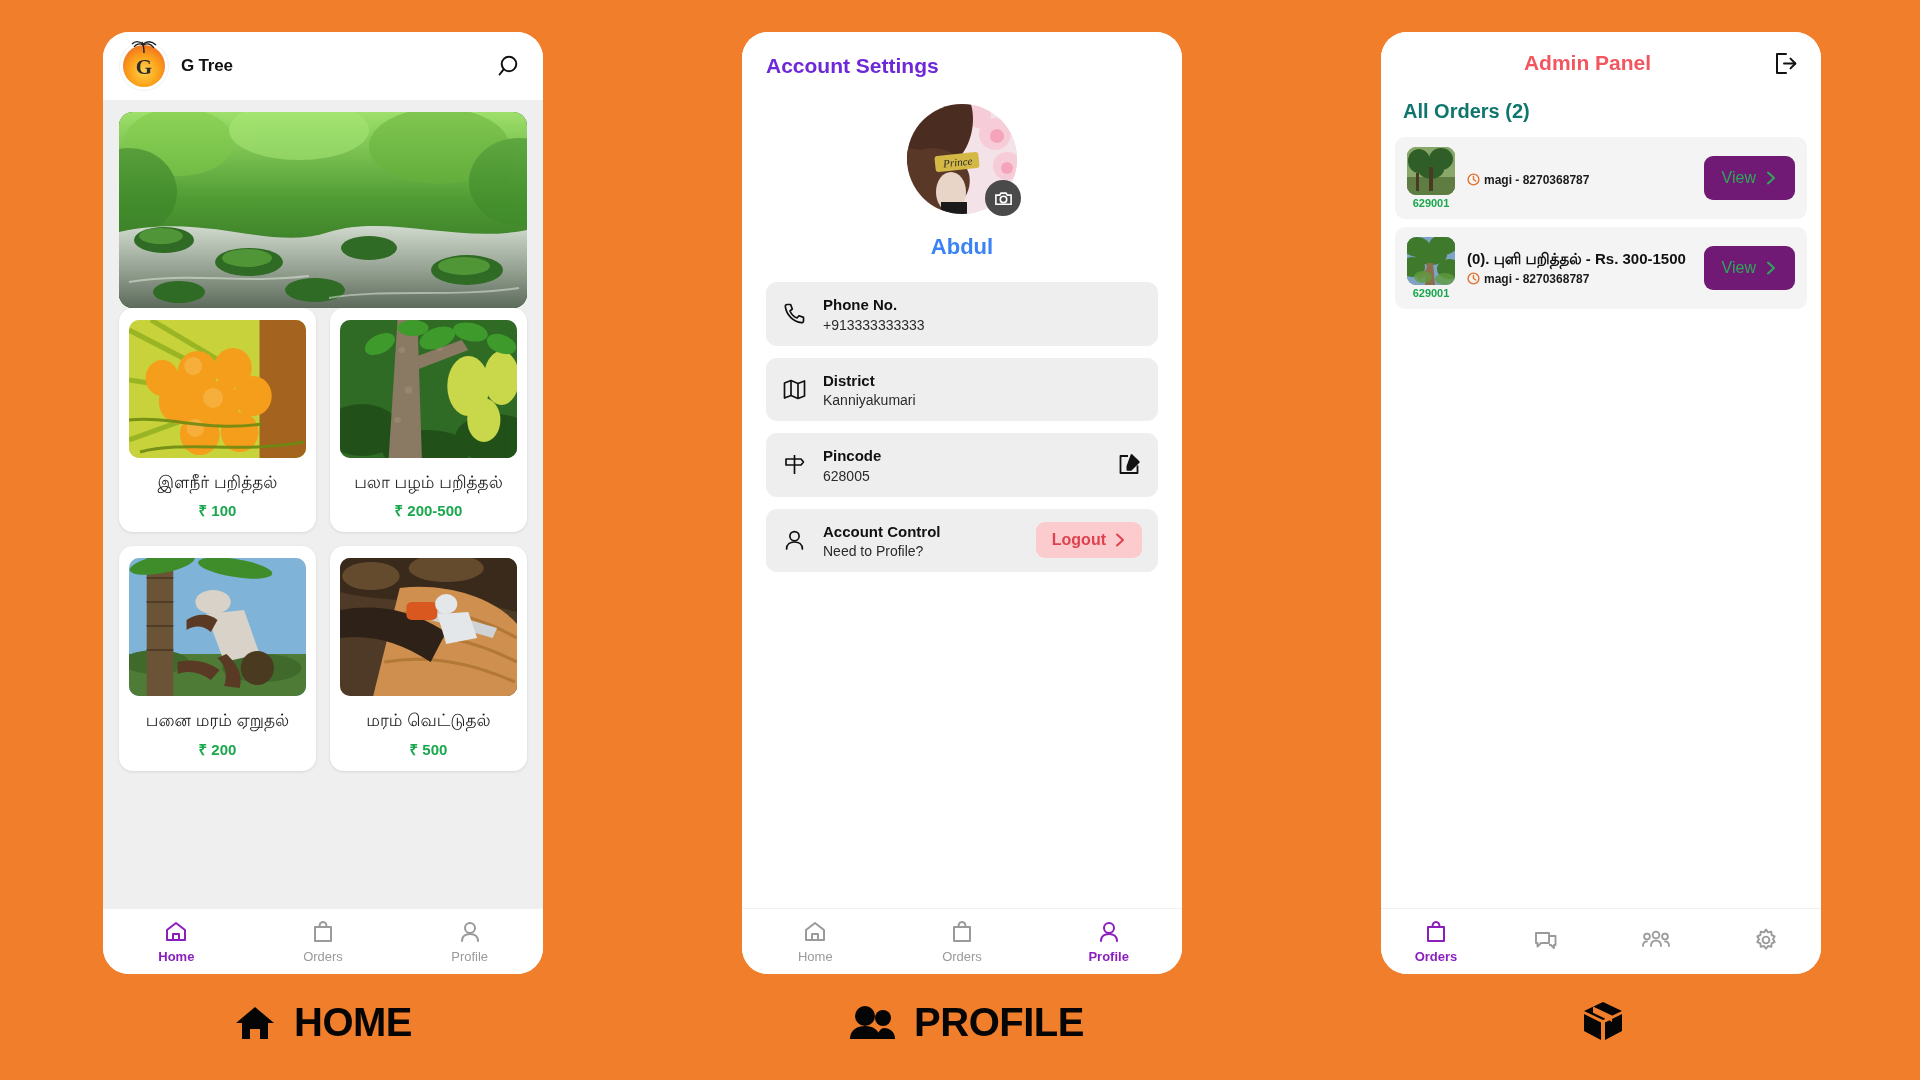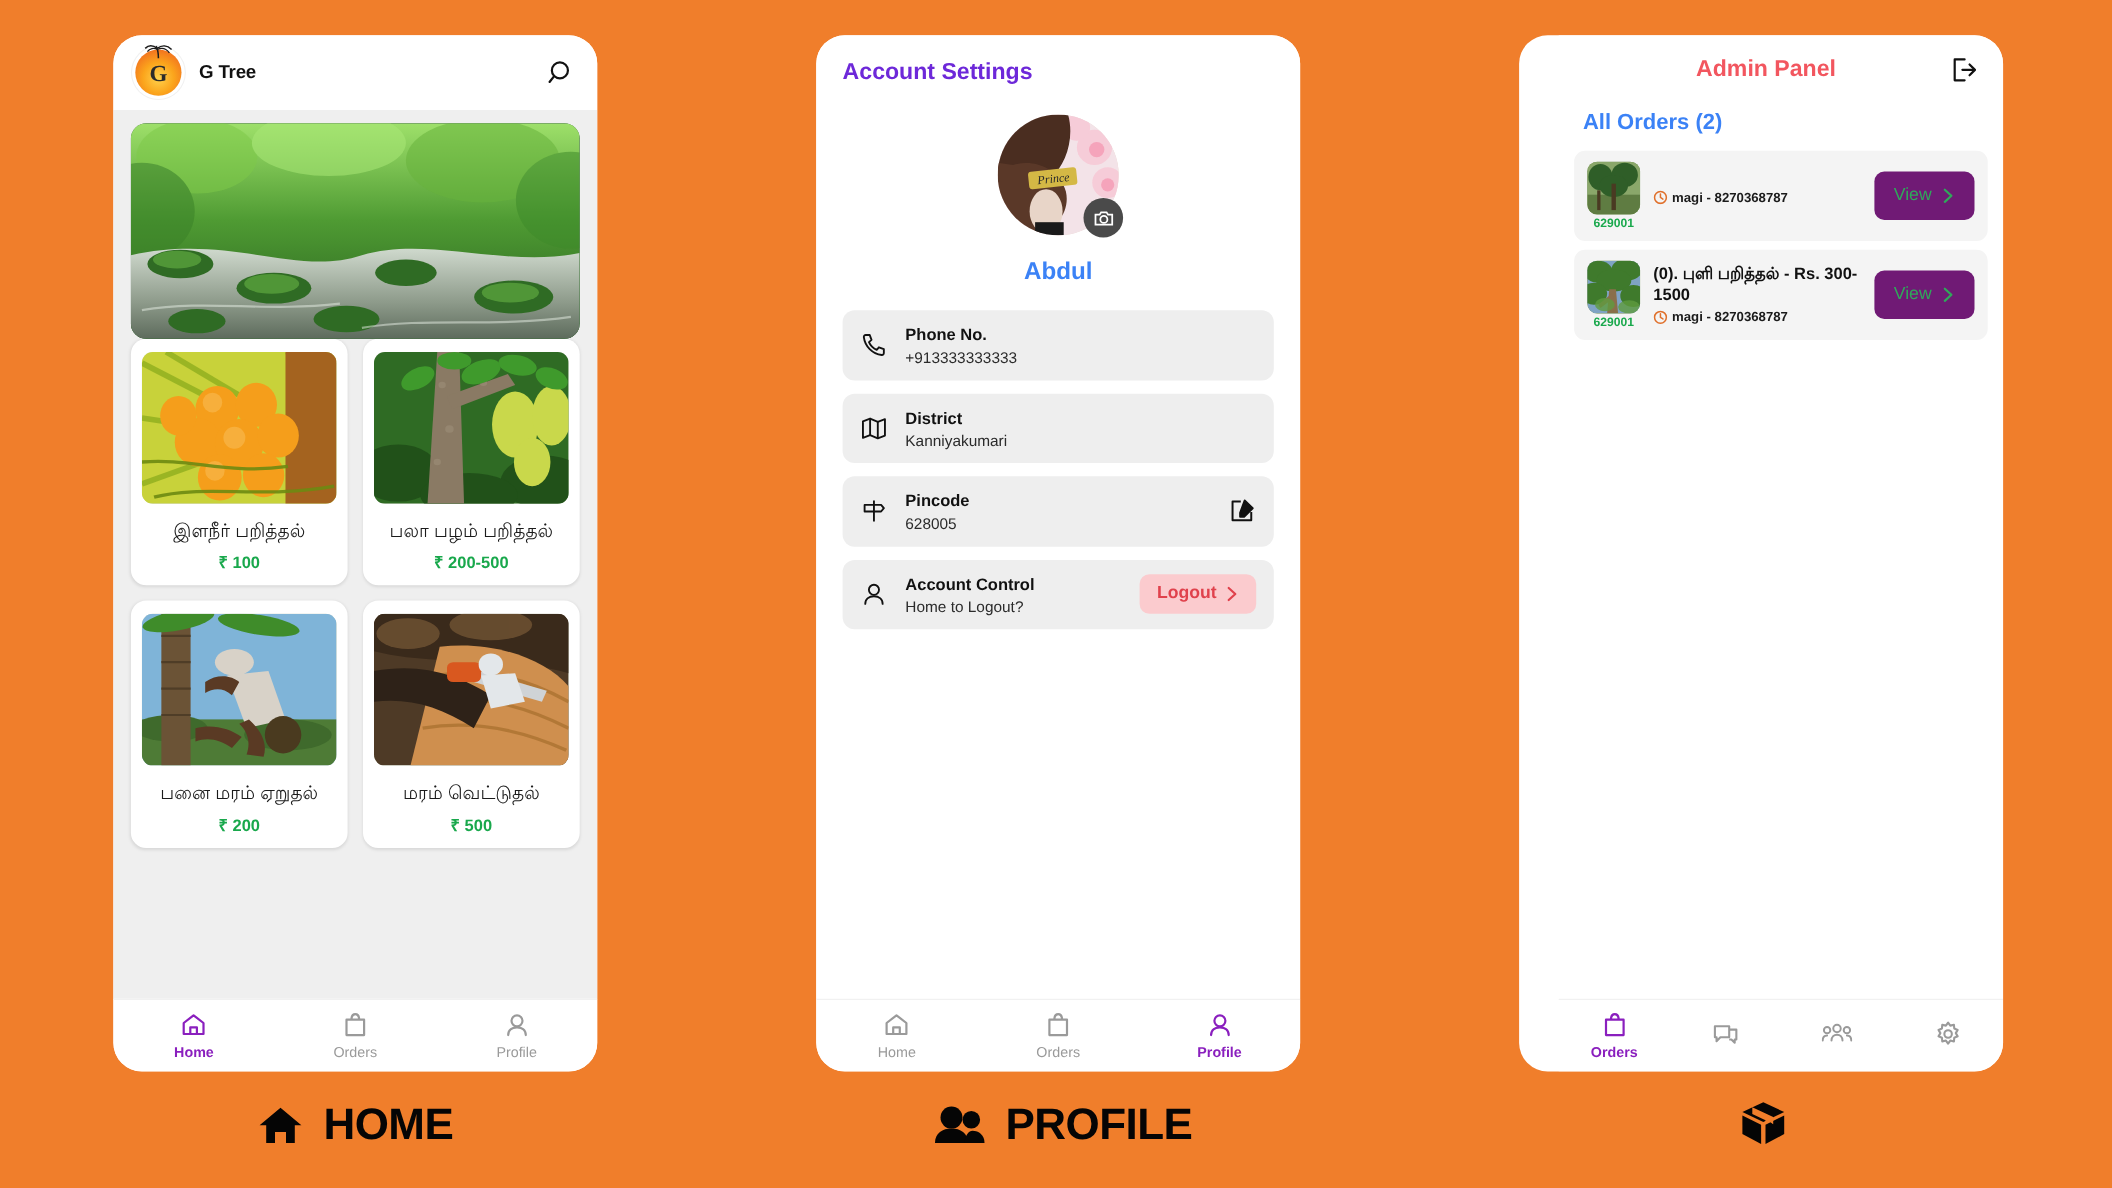--- a/index.html
+++ b/index.html
@@ -19,21 +19,21 @@
   .phone {
     position: absolute;
     background: #ffffff;
     border-radius: 26px;
     overflow: hidden;
     display: flex;
     flex-direction: column;
   }
   #phone-home    { left: 103px;  top: 32px;  width: 440px;  height: 942px; }
   #phone-profile { left: 742px;  top: 32px;  width: 440px;  height: 942px; }
-  #phone-admin   { left: 1381px; top: 32px;  width: 440px;  height: 942px; padding-left: 36px; }
+  #phone-admin   { left: 1381px; top: 32px;  width: 440px;  height: 942px; }
   .grow { flex: 1; }
   svg { display: block; }
 
   
   .app-bar {
     height: 68px;
     display: flex; align-items: center;
     padding: 0 20px;
     background: #ffffff;
     flex: 0 0 auto;
@@ -177,21 +177,21 @@
     padding: 0 22px;
     background: #ffffff;
     flex: 0 0 auto;
   }
   .admin-title {
     flex: 1; text-align: center;
     font-size: 21px; font-weight: bold; color: #F2565F;
   }
   .admin-body { flex: 1; background: #ffffff; padding: 0 8px; overflow: hidden; }
   .all-orders {
-    font-size: 20px; font-weight: bold; color: #3b82f6;
+    font-size: 20px; font-weight: bold; color: #0f766e;
     padding: 6px 14px 14px 14px;
   }
   .order-row {
     background: #f4f4f4;
     border-radius: 10px;
     margin: 0 6px 8px 6px;
     padding: 10px 12px;
     display: flex; align-items: center; gap: 12px;
   }
   .order-thumb-wrap {
@@ -569,21 +569,21 @@
 
         <div class="info-row">
           <span>
             <svg width="25" height="25" viewBox="0 0 25 25" fill="none" stroke="#111" stroke-width="1.7" stroke-linecap="round">
               <circle cx="12.5" cy="8.2" r="4.6"></circle>
               <path d="M4.6 21 C4.6 16.3 8.2 14 12.5 14 C16.8 14 20.4 16.3 20.4 21"></path>
             </svg>
           </span>
           <div class="grow">
             <div class="info-label">Account Control</div>
-            <div class="info-value">Home to Logout?</div>
+            <div class="info-value">Need to Profile?</div>
           </div>
           <button class="logout-btn">
             <span>Logout</span>
             <svg width="12" height="16" viewBox="0 0 12 16" fill="none" stroke="#E0414C" stroke-width="2" stroke-linecap="round" stroke-linejoin="round">
               <path d="M3 2.5 L9 8 L3 13.5"></path>
             </svg>
           </button>
         </div>
 
       </div>

